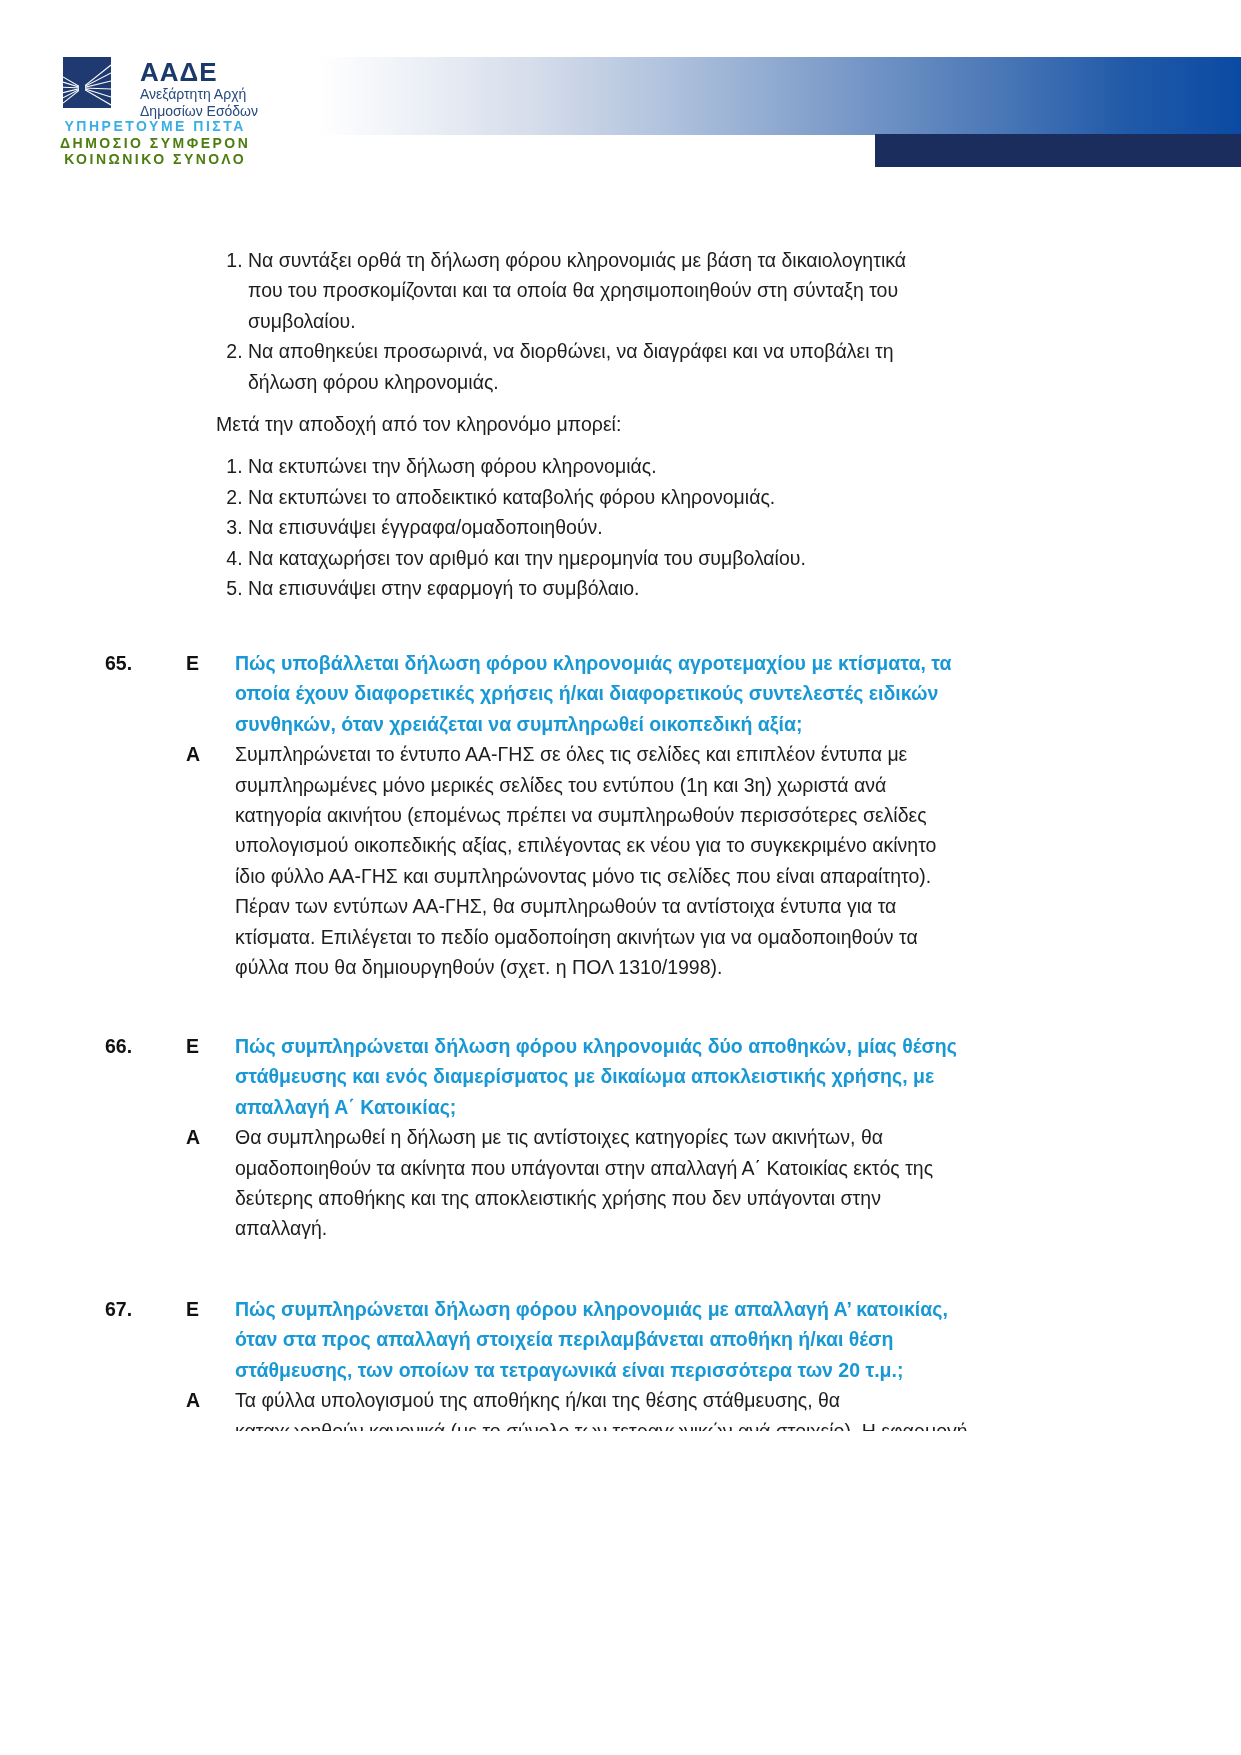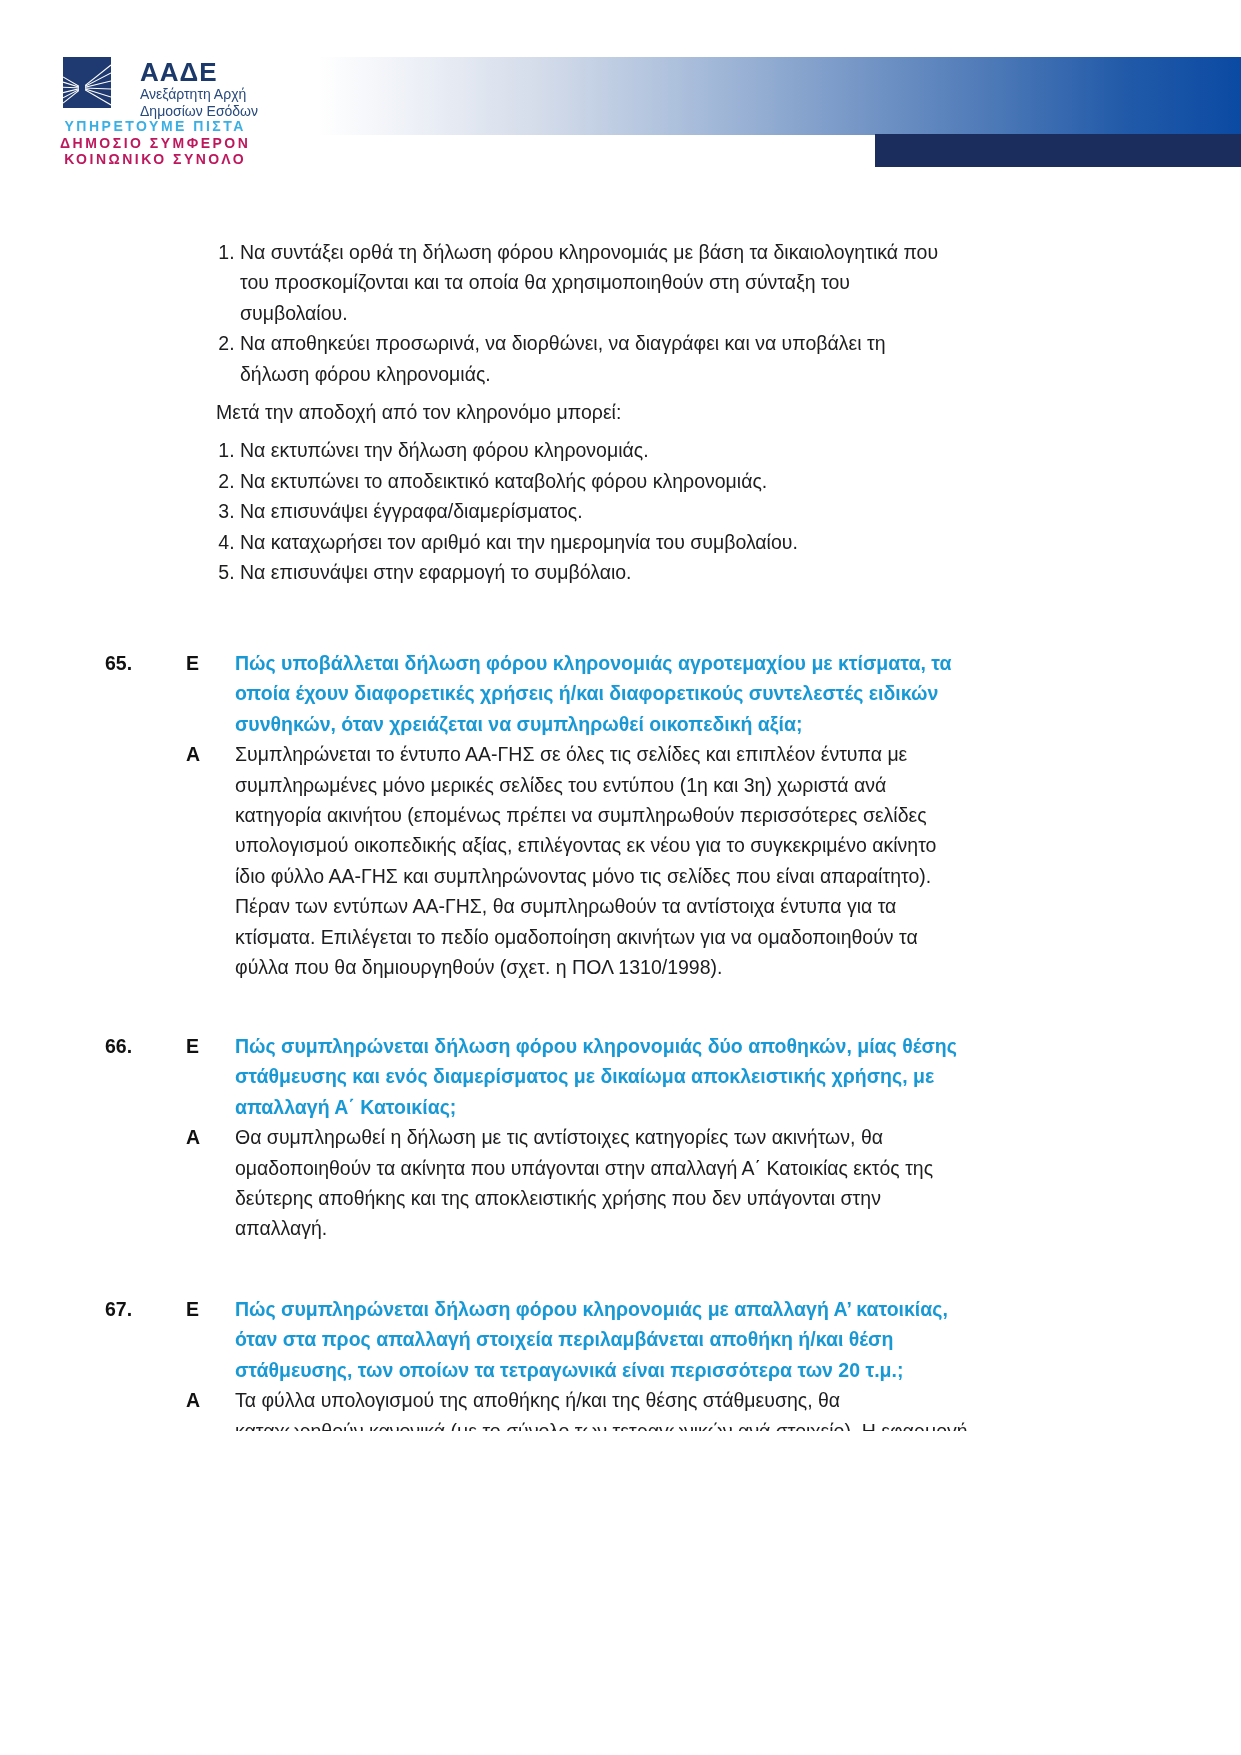--- a/index.html
+++ b/index.html
@@ -65,33 +65,33 @@
     left: 60px;
     top: 118px;
     font-size: 14px;
     font-weight: bold;
     line-height: 16.5px;
     letter-spacing: 2.5px;
     white-space: nowrap;
     text-align: center;
   }
   .slogan .line1 { color: #3aafe4; }
-  .slogan .line2, .slogan .line3 { color: #be185d; }
+  .slogan .line2, .slogan .line3 { color: #4d7c0f; }
 
   
   .intro {
     position: absolute;
     left: 208px;
     top: 233px;
     width: 740px;
     font-size: 19.5px;
     line-height: 30.4px;
   }
   .intro ol {
-    margin: 4px;
+    margin: 12px;
     padding-left: 28px;
   }
   .intro li {
     padding-left: 0;
   }
   .intro p {
     margin: 8px;
   }
 
   
@@ -171,21 +171,21 @@
 
   <div class="intro">
     <ol>
       <li>Να συντάξει ορθά τη δήλωση φόρου κληρονομιάς με βάση τα δικαιολογητικά που του προσκομίζονται και τα οποία θα χρησιμοποιηθούν στη σύνταξη του συμβολαίου.</li>
       <li>Να αποθηκεύει προσωρινά, να διορθώνει, να διαγράφει και να υποβάλει τη δήλωση φόρου κληρονομιάς.</li>
     </ol>
     <p>Μετά την αποδοχή από τον κληρονόμο μπορεί:</p>
     <ol>
       <li>Να εκτυπώνει την δήλωση φόρου κληρονομιάς.</li>
       <li>Να εκτυπώνει το αποδεικτικό καταβολής φόρου κληρονομιάς.</li>
-      <li>Να επισυνάψει έγγραφα/διαμερίσματος.</li>
+      <li>Να επισυνάψει έγγραφα/ομαδοποιηθούν.</li>
       <li>Να καταχωρήσει τον αριθμό και την ημερομηνία του συμβολαίου.</li>
       <li>Να επισυνάψει στην εφαρμογή το συμβόλαιο.</li>
     </ol>
   </div>
 
   <div class="faq-section faq-section-65">
     <div class="faq-num">65.</div>
     <div>
       <div class="faq-row">
         <span class="faq-label">Ε</span>

